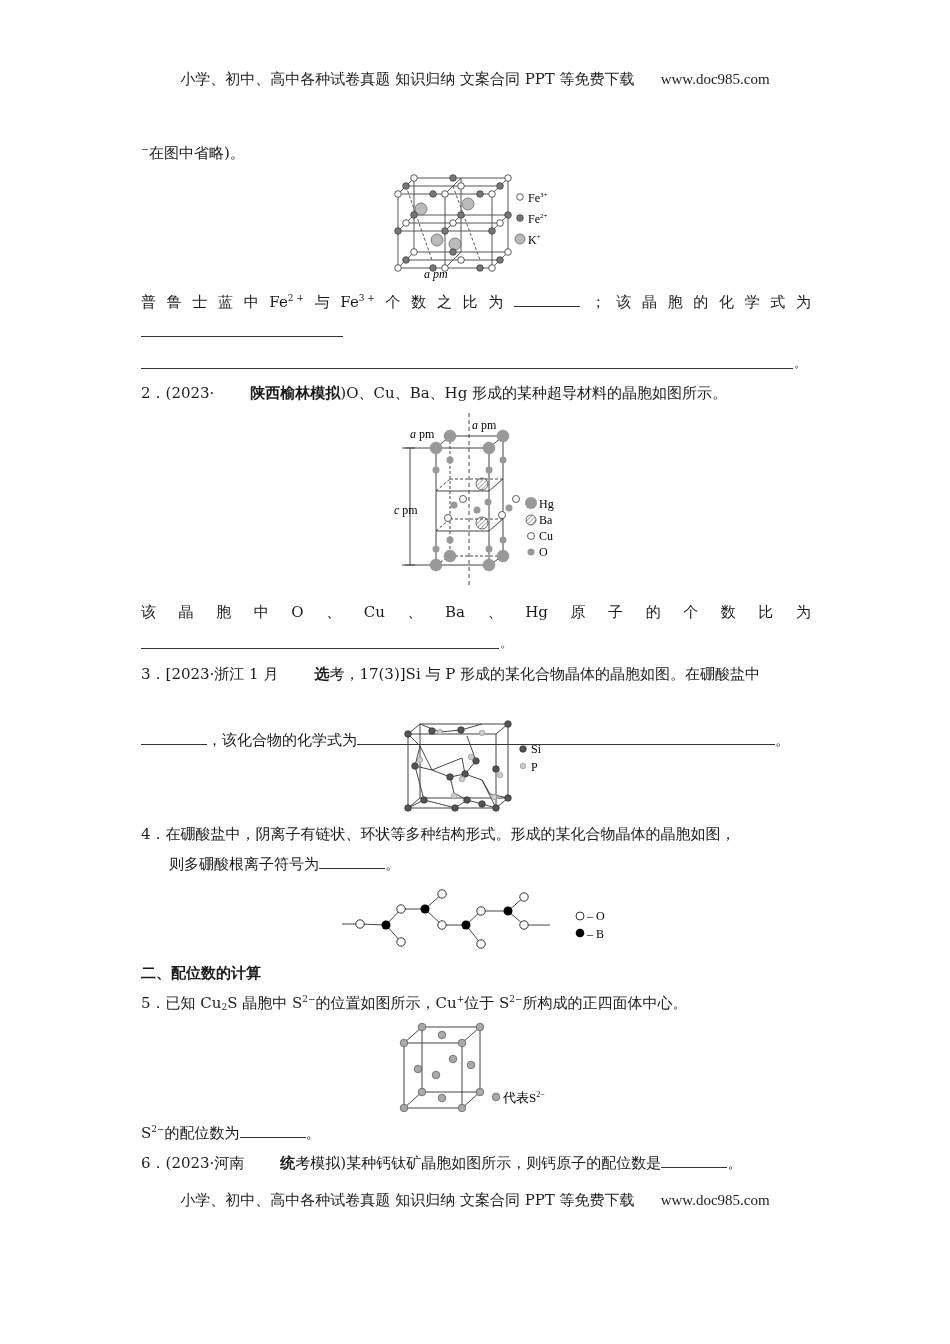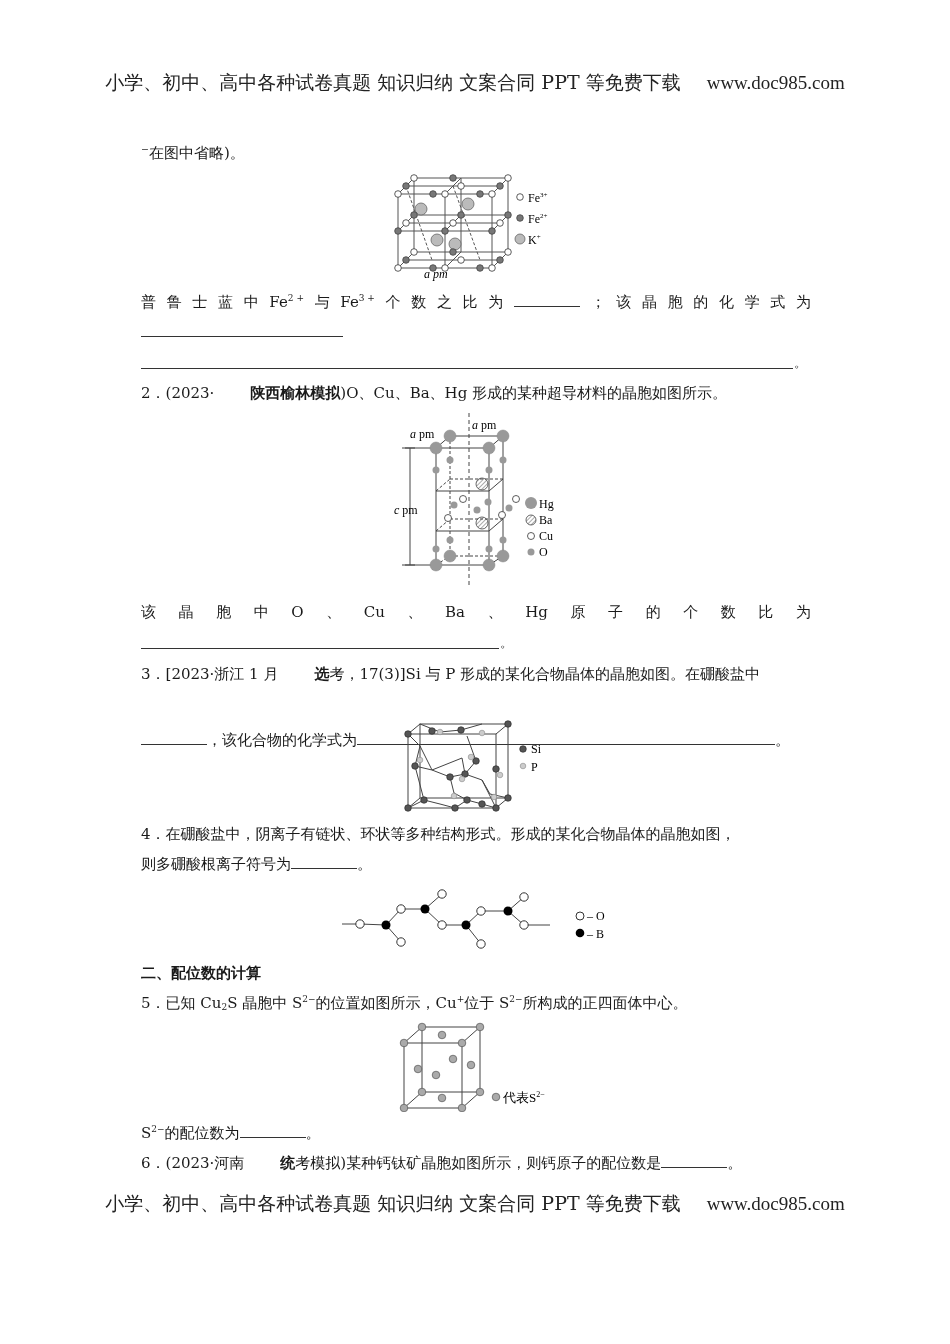--- a/index.html
+++ b/index.html
@@ -4,21 +4,21 @@
   <style>
     html, body { margin: 0; padding: 0; background: #ffffff; }
     body {
       width: 950px; height: 1344px; position: relative; overflow: hidden;
       font-family: "DejaVu Serif", "Liberation Serif", serif;
       color: #1a1a1a;
     }
     .abs { position: absolute; }
     .header, .footer {
       left: 0; width: 950px; text-align: center;
-      font-size: 19px; color: #222;
+      font-size: 15px; color: #222;
       font-family: "DejaVu Serif", "Liberation Serif", serif;
     }
     .header { top: 70px; }
     .footer { top: 1191px; }
     .header .url, .footer .url { margin-left: 26px; font-family: "Liberation Serif", serif; }
     .line { left: 141px; font-size: 15px; line-height: 20px; white-space: nowrap; }
     .blank { display: inline-block; border-bottom: 1px solid #333; height: 14px; vertical-align: baseline; }
     sup { font-size: 9px; vertical-align: 6px; line-height: 0; }
     sub { font-size: 9px; vertical-align: -2px; line-height: 0; }
     .bold { font-weight: bold; margin-left: 36px; }
@@ -316,21 +316,21 @@
   </g>
   <circle cx="121" cy="29" r="3.3" fill="#555" stroke="#222" stroke-width="0.6"></circle>
   <text x="129" y="33" font-size="12">Si</text>
   <circle cx="121" cy="46" r="2.8" fill="#ccc" stroke="#888" stroke-width="0.6"></circle>
   <text x="129" y="51" font-size="12">P</text>
 </svg>
 
 <div class="abs line" style="top:824px;">
   <span>4．</span><span>在硼酸盐中，阴离子有链状、环状等多种结构形式。形成的某化合物晶体的晶胞如图，</span>
 </div>
-<div class="abs line" style="top:854px;">
+<div class="abs line" style="top:854px;margin-left:28px;">
   <span>则多硼酸根离子符号为</span><span class="blank" style="width:66px;"></span><span>。</span>
 </div>
 
 <svg class="abs" style="left:340px; top:888px;" width="280" height="65">
   <g stroke="#444" stroke-width="1">
     <line x1="2" y1="36" x2="20" y2="36"></line>
     <line x1="20" y1="36" x2="46" y2="37"></line>
     <line x1="46" y1="37" x2="61" y2="21"></line>
     <line x1="46" y1="37" x2="61" y2="54"></line>
     <line x1="61" y1="21" x2="85" y2="21"></line>

